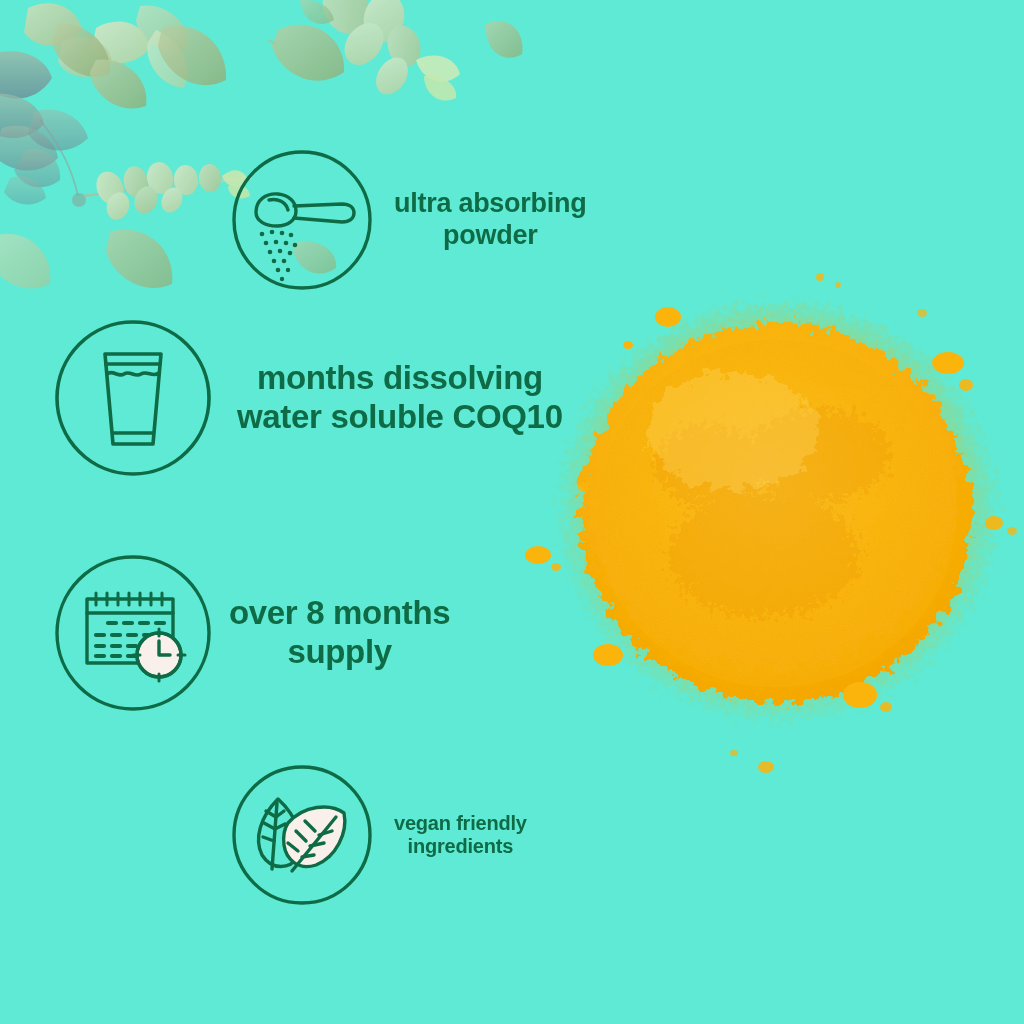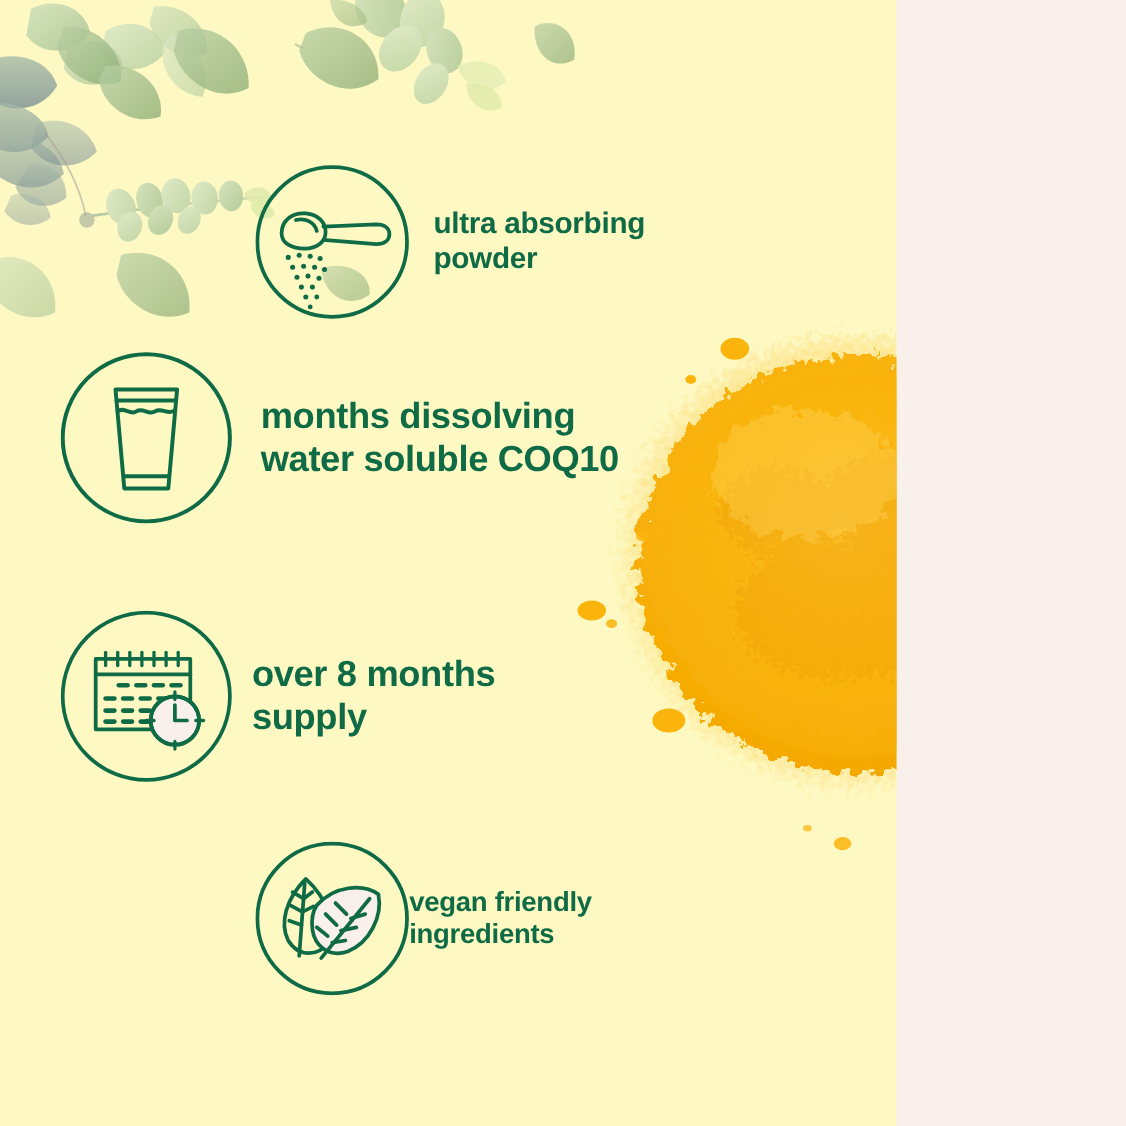--- a/index.html
+++ b/index.html
@@ -9,24 +9,25 @@
   }
   body {
     width: 1024px;
     height: 1024px;
     overflow: hidden;
     font-family: "Liberation Sans", sans-serif;
     background: #f9efeb;
   }
   .canvas {
     position: relative;
-    width: 815px;
+    width: 1024px;
     height: 1024px;
-    background: #fef9c3;
+    background: #5eead4;
     overflow: hidden;
+    text-align: center;
   }
 
   
   .foliage {
     position: absolute;
     left: 0;
     top: 0;
     width: 560px;
     height: 300px;
     pointer-events: none;
@@ -63,21 +64,21 @@
   #feature-0 { left: 232px; top: 150px; }
   #feature-0 .feature-label { font-size: 27px; margin-left: 22px; }
 
   #feature-1 { left: 55px; top: 320px; }
   #feature-1 .feature-label { font-size: 33px; margin-left: 26px; }
 
   #feature-2 { left: 55px; top: 555px; }
   #feature-2 .feature-label { font-size: 33px; margin-left: 18px; }
 
   #feature-3 { left: 232px; top: 765px; }
-  #feature-3 .feature-label { font-size: 25px; }
+  #feature-3 .feature-label { font-size: 20px; margin-left: 22px; }
 </style>
 </head>
 <body>
 
 <div class="canvas">
 
   <svg class="foliage" viewBox="0 0 560 300" xmlns="http://www.w3.org/2000/svg">
     <defs>
       <linearGradient id="lfA" x1="0" y1="0" x2="1" y2="1">
         <stop offset="0%" stop-color="#b9cfa4"></stop>

